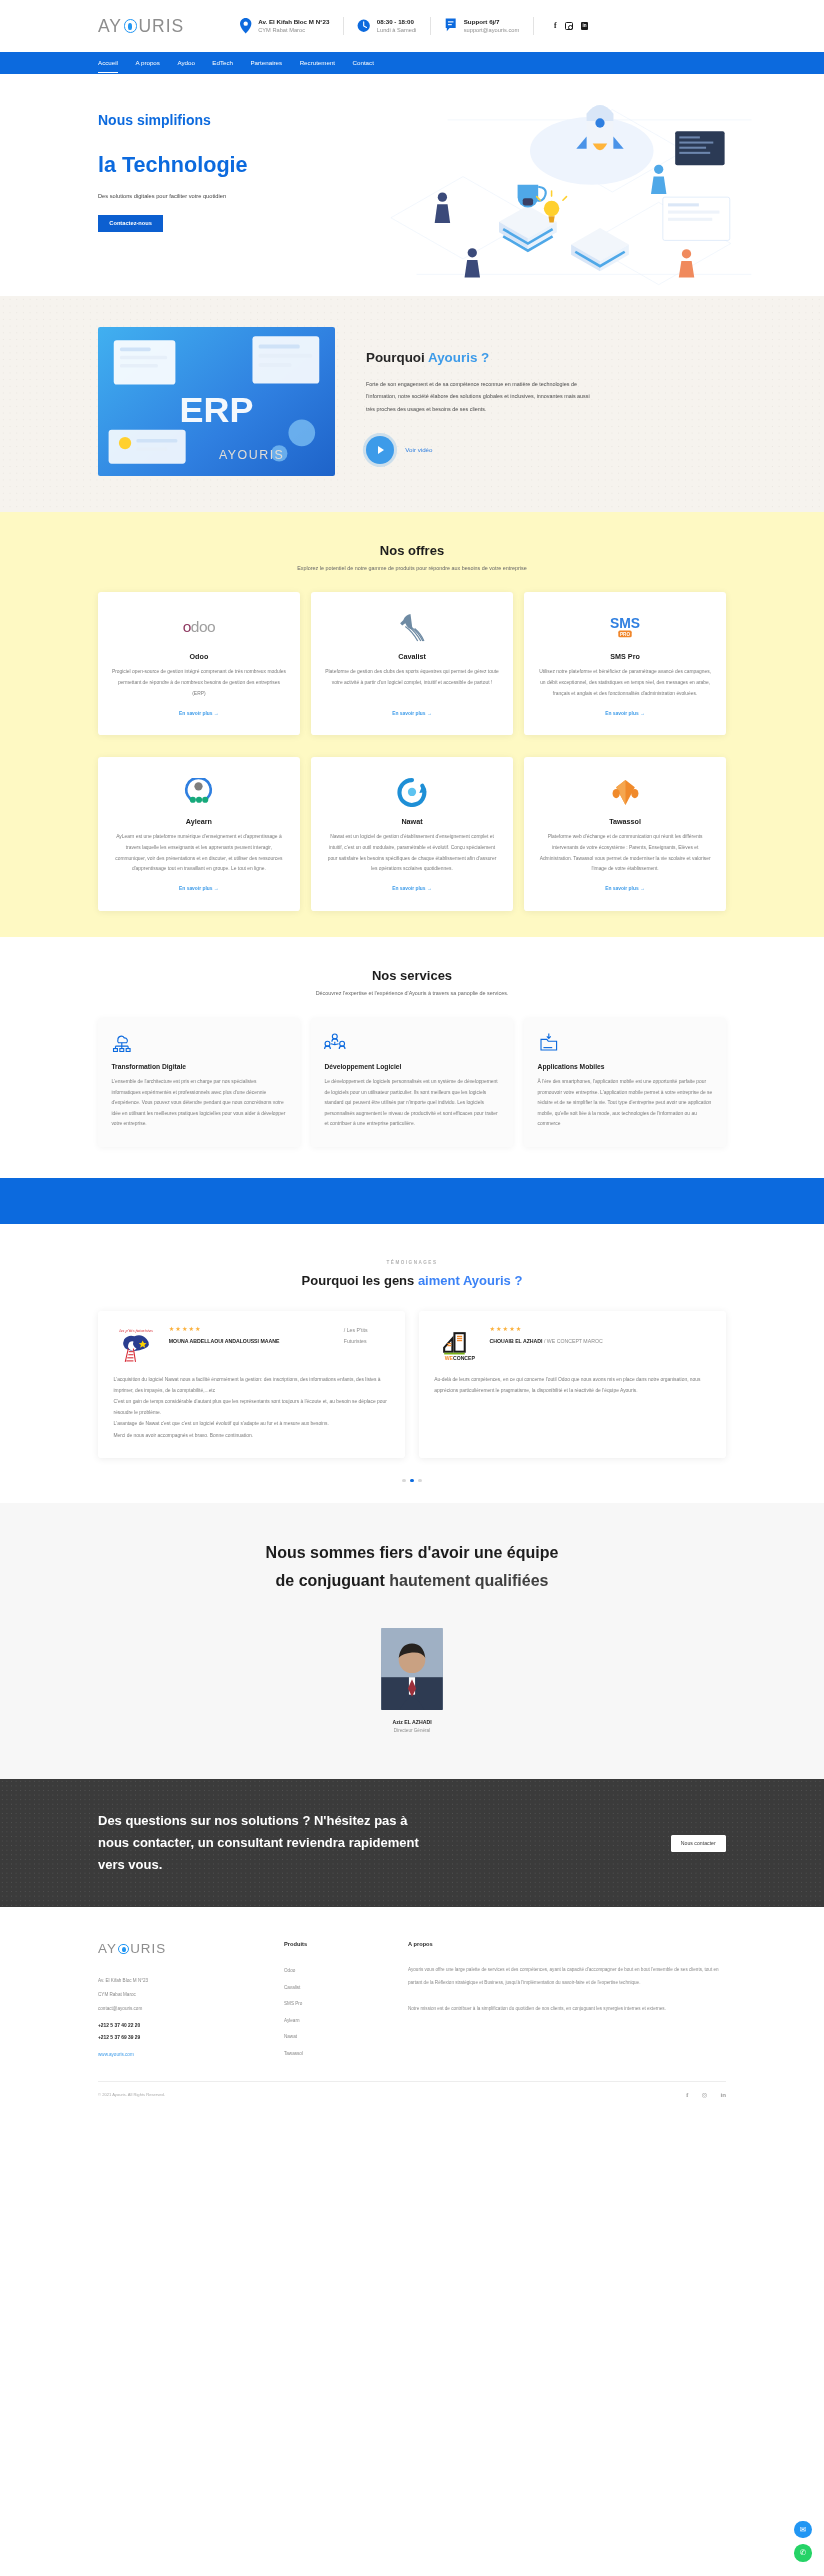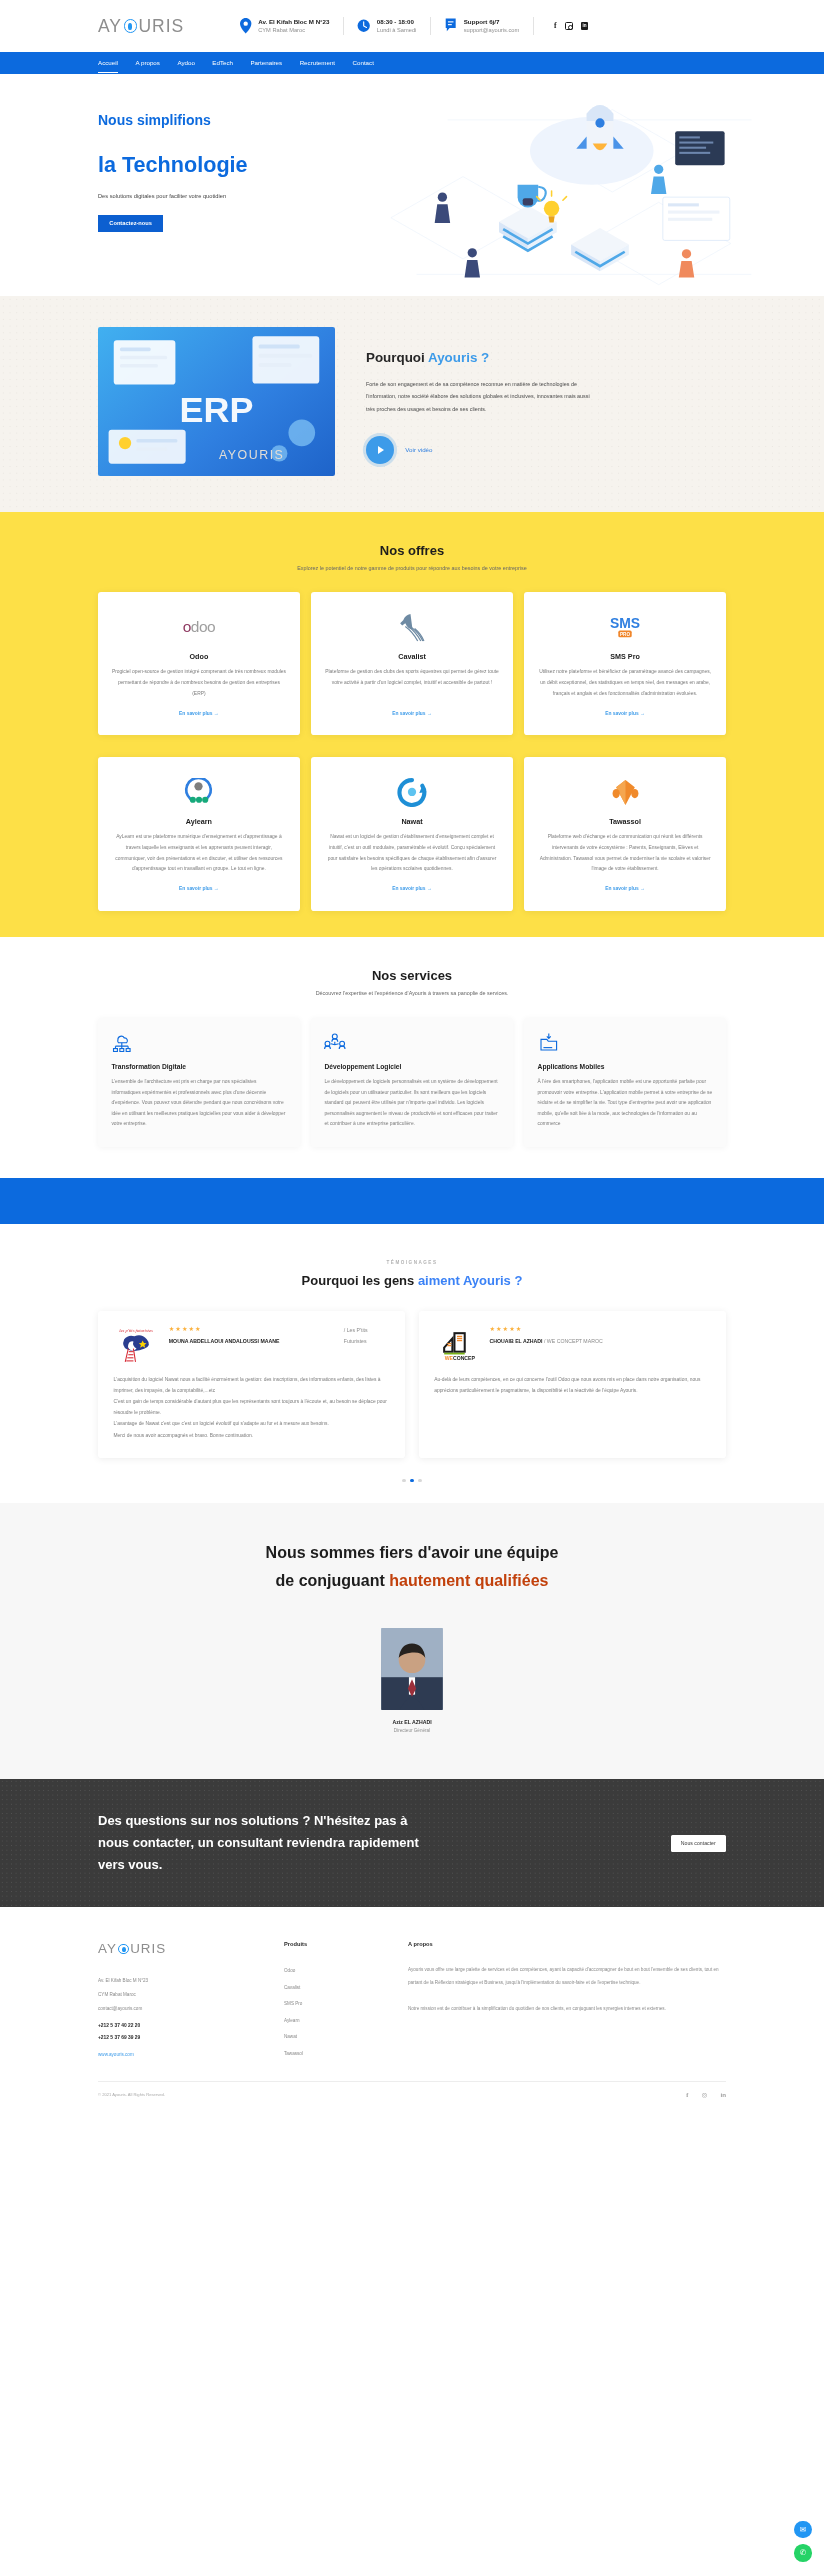--- a/index.html
+++ b/index.html
@@ -68,21 +68,21 @@
      align-items:center;justify-content:center;box-shadow:0 0 0 3.1px rgba(61,155,233,.22);cursor:pointer;}
   .play-circle span{display:block;width:0;height:0;border-left:6.7px solid #fff;border-top:4.1px solid transparent;border-bottom:4.1px solid transparent;margin-left:2.1px;}
   .video-row a{color:#2f7fe0;font-size:6.2px;text-decoration:none;font-weight:500;}
   .ayouris-wm{position:absolute;left:121px;bottom:13.4px;font-size:12.4px;color:#e2ded7;letter-spacing:1.5px;z-index:2;}
   
   .sec-head{text-align:center;padding-top:31px;}
   .sec-head h2{font-size:13px;color:#1d1d1d;font-weight:bold;}
   .sec-head p{font-size:5.4px;color:#666;margin-top:7.2px;}
   .sec-sub{font-size:4.6px;letter-spacing:1.5px;color:#b3b3b3;text-transform:uppercase;margin-bottom:7.2px;font-weight:bold;}
   
-  .offers{background:#fde047;padding:0 98px 26px;}
+  .offers{background:#fef9c3;padding:0 98px 26px;}
   .grid3{display:grid;grid-template-columns:repeat(3,1fr);gap:11.3px;margin-top:21.6px;}
   .card{
     background:#fff;border-radius:3.1px;box-shadow:0 1px 7.2px rgba(0,0,0,.07);
     padding:17.5px 13.4px 19.6px;text-align:center;display:flex;flex-direction:column;align-items:center;
     min-height:118px;
   }
   .card .logo-area{height:35px;display:flex;align-items:center;justify-content:center;margin-bottom:7.2px;}
   .card h3{font-size:7.2px;color:#1c1c1c;font-weight:600;margin-bottom:6.2px;}
   .card p{font-size:4.9px;color:#7b7b7b;line-height:2.2;}
   .card .more{margin-top:auto;padding-top:11.3px;color:#3d9be9;font-size:4.9px;text-decoration:none;font-weight:600;}
@@ -108,21 +108,21 @@
   .stars{color:#fbb03b;font-size:6.2px;letter-spacing:1px;}
   .testi-name{font-size:5.2px;font-weight:bold;color:#1c1c1c;margin-top:5.2px;line-height:1.7;}
   .testi-org{font-size:5.2px;color:#8a8a8a;font-weight:normal;}
   .testi-body{font-size:4.9px;color:#7b7b7b;line-height:2.25;margin-top:10.3px;}
   .dots{display:flex;gap:4.6px;justify-content:center;margin-top:20.6px;}
   .dots i{width:3.6px;height:3.6px;border-radius:50%;background:#d8d8d8;display:block;cursor:pointer;}
   .dots i.on{background:#0c6ade;}
   
   .team{background:#f7f7f7;padding:36px 98px 46px;text-align:center;}
   .team h2{font-size:16px;color:#1d1d1d;font-weight:bold;line-height:1.75;}
-  .team h2 em{font-style:normal;color:#c2410c;}
+  .team h2 em{font-style:normal;color:#404040;}
   .member{margin-top:33px;display:flex;flex-direction:column;align-items:center;}
   .photo{width:62px;height:82px;background:linear-gradient(#b9c7d8,#7b8ea5);border-radius:1px;position:relative;overflow:hidden;}
   .member b{font-size:5.2px;color:#1c1c1c;margin-top:9.3px;display:block;}
   .member span{font-size:4.6px;color:#8f8f8f;margin-top:3.1px;display:block;}
   
   .cta{background:#3b3b3b;padding:31px 98px;display:flex;align-items:center;justify-content:space-between;position:relative;overflow:hidden;}
   .cta h2{color:#fff;font-size:13px;font-weight:bold;line-height:1.7;max-width:330px;position:relative;z-index:2;}
   .cta-btn{background:#fff;color:#3b3b3b;font-size:5.2px;padding:5.7px 10.3px;border:none;border-radius:1.5px;cursor:pointer;position:relative;z-index:2;}
   .cta-map{position:absolute;inset:0;opacity:.16;
     background-image:radial-gradient(#cfcfcf 0.6px, transparent 0.6px);background-size:4.6px 4.6px;}

